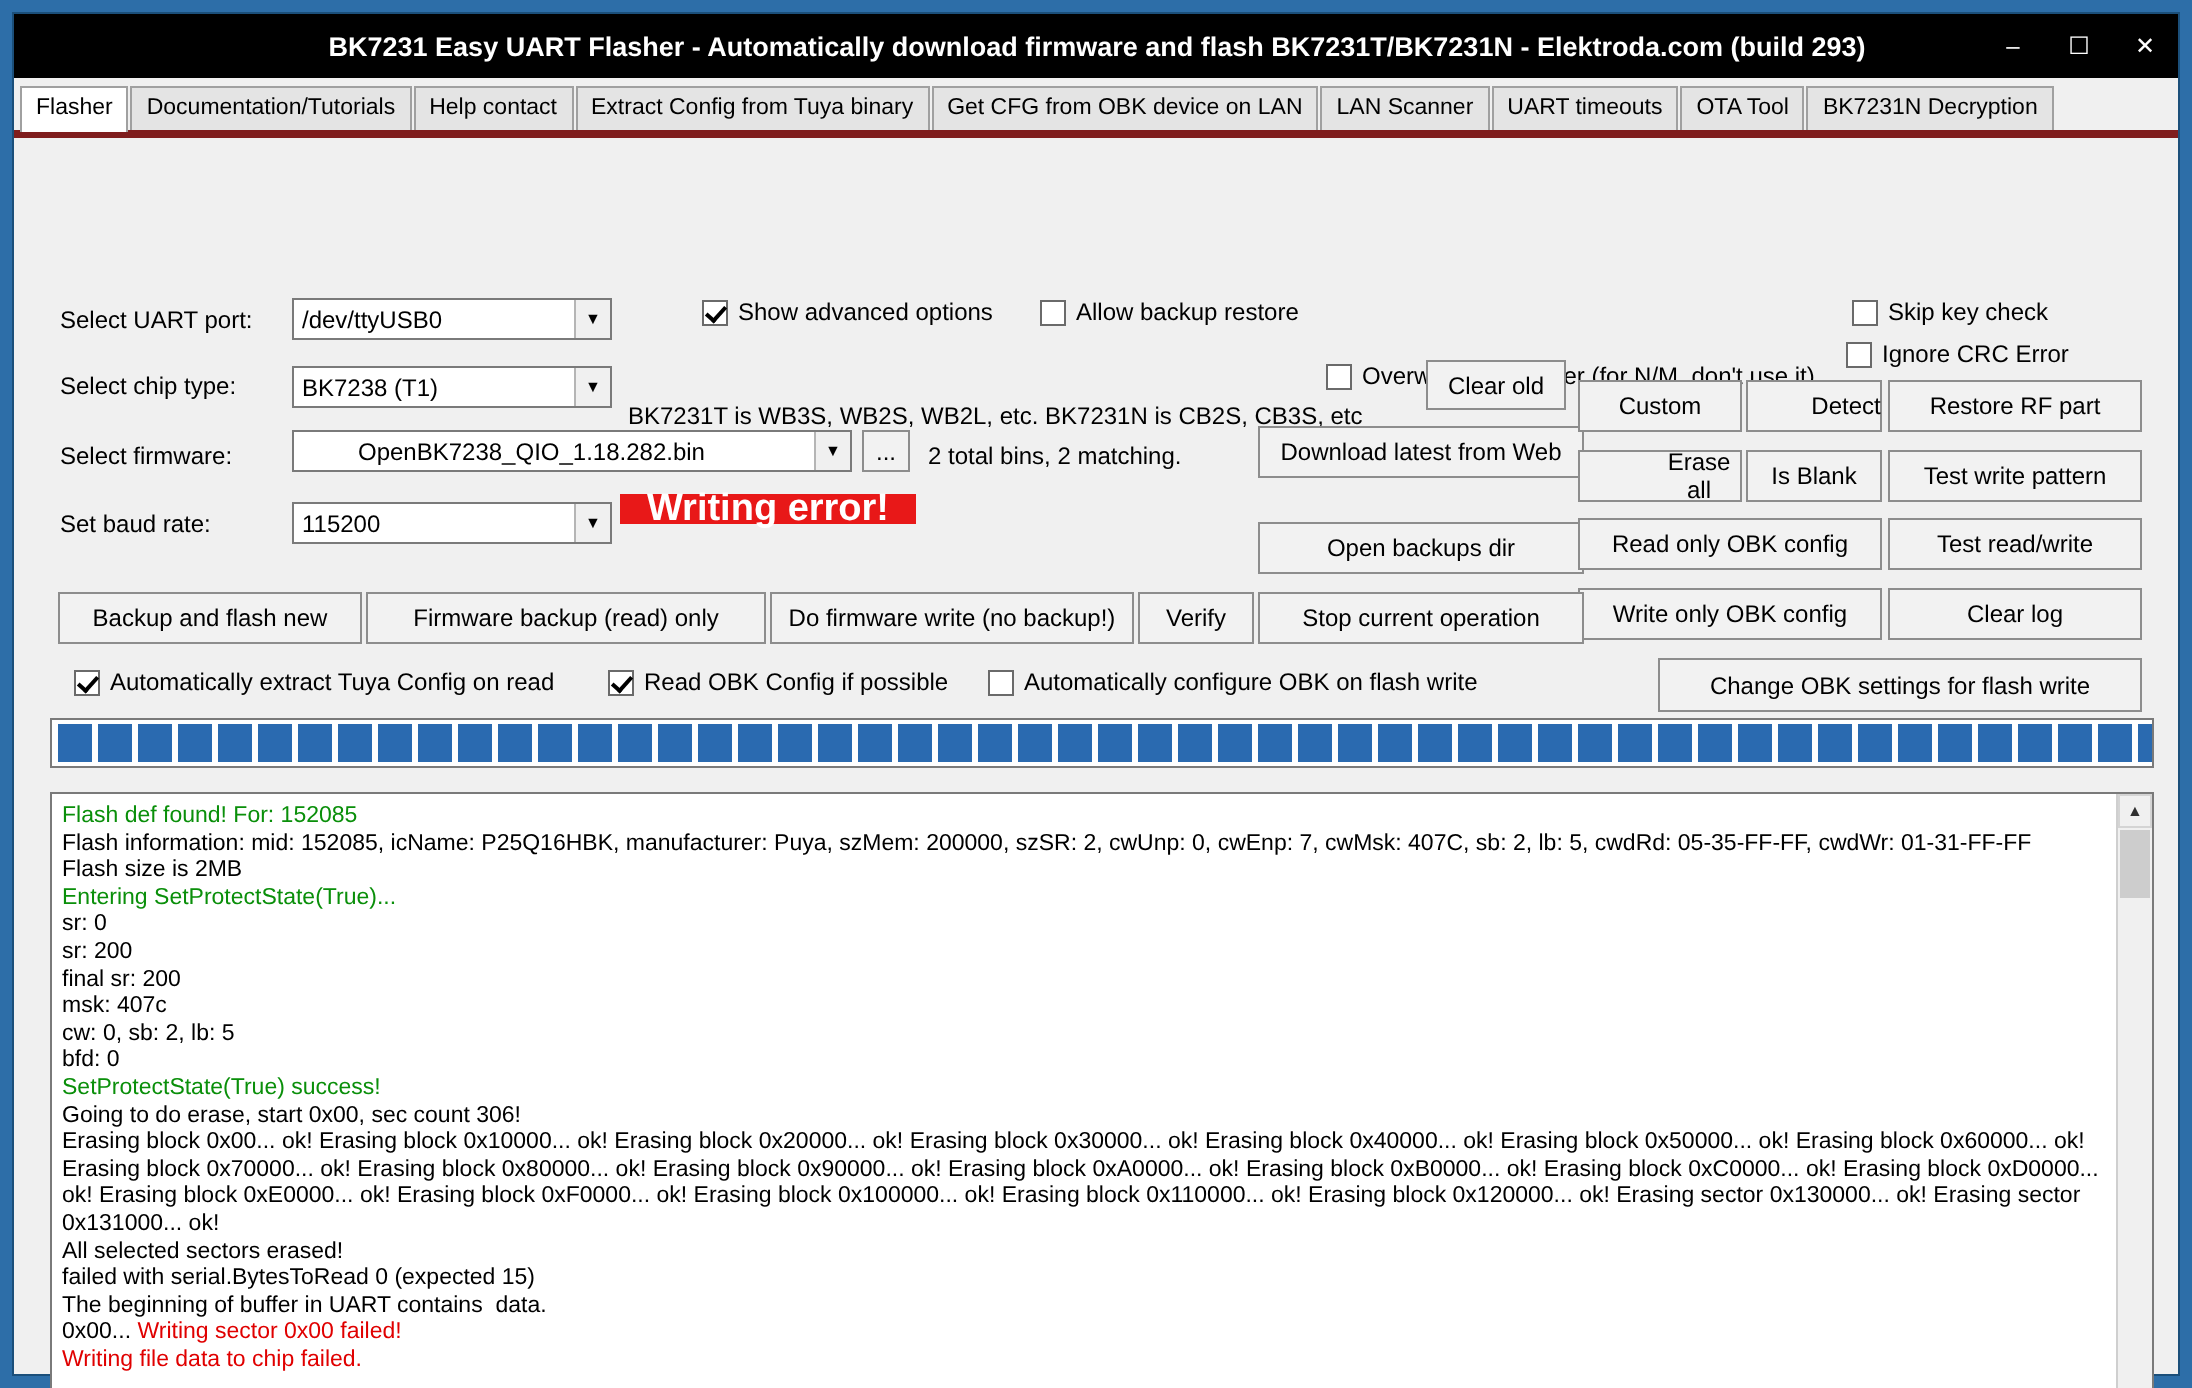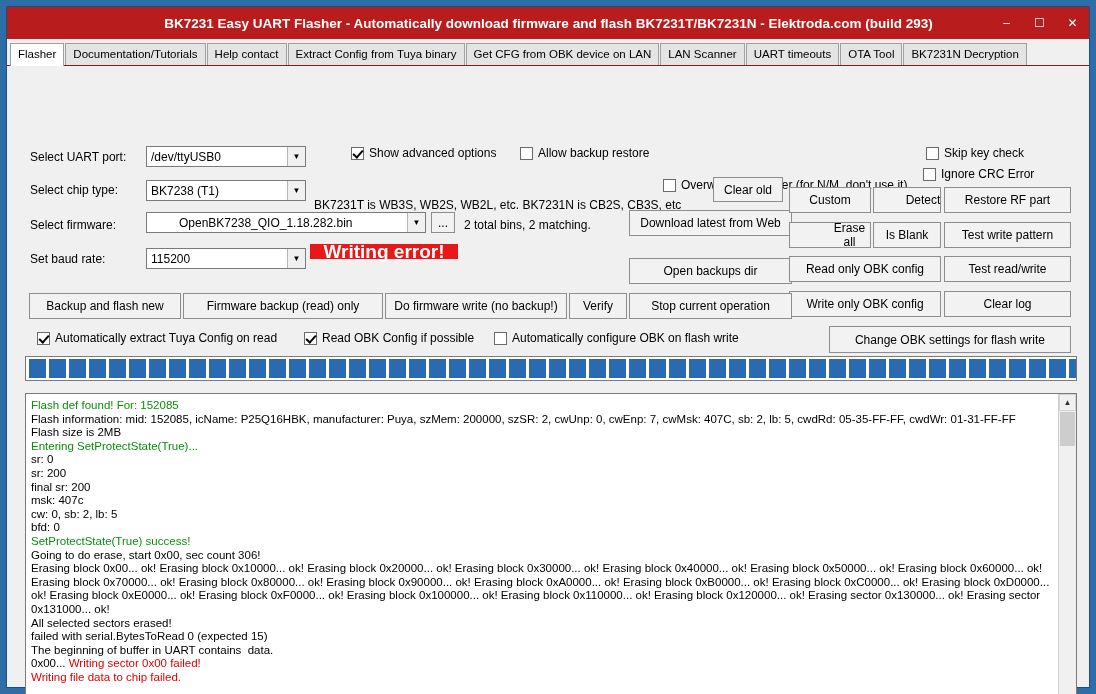--- a/index.html
+++ b/index.html
@@ -22,21 +22,21 @@
     height: 682px;
     background: #f0f0f0;
     border: 1px solid #1b4f7a;
     box-sizing: border-box;
     display: flex;
     flex-direction: column;
   }
   
   .titlebar {
     height: 32px;
-    background: #b91c1c;
+    background: #000000;
     color: #ffffff;
     display: flex;
     align-items: center;
     position: relative;
     flex: 0 0 auto;
   }
   .titlebar .title {
     flex: 1;
     text-align: center;
     font-size: 13.5px;
@@ -60,21 +60,21 @@
     color: #ffffff;
   }
 
   
   .tabstrip {
     display: flex;
     align-items: flex-end;
     height: 23px;
     background: #f0f0f0;
     padding: 3px 2px 0 3px;
-    border-bottom: 1px solid #7f1d1d;
+    border-bottom: 4px solid #7f1d1d;
     box-sizing: content-box;
     flex: 0 0 auto;
   }
   .tab {
     border: 1px solid #a0a0a0;
     border-bottom: none;
     background: #e4e4e4;
     padding: 3px 7px 3px 7px;
     font-size: 11.5px;
     margin-right: 1px;

